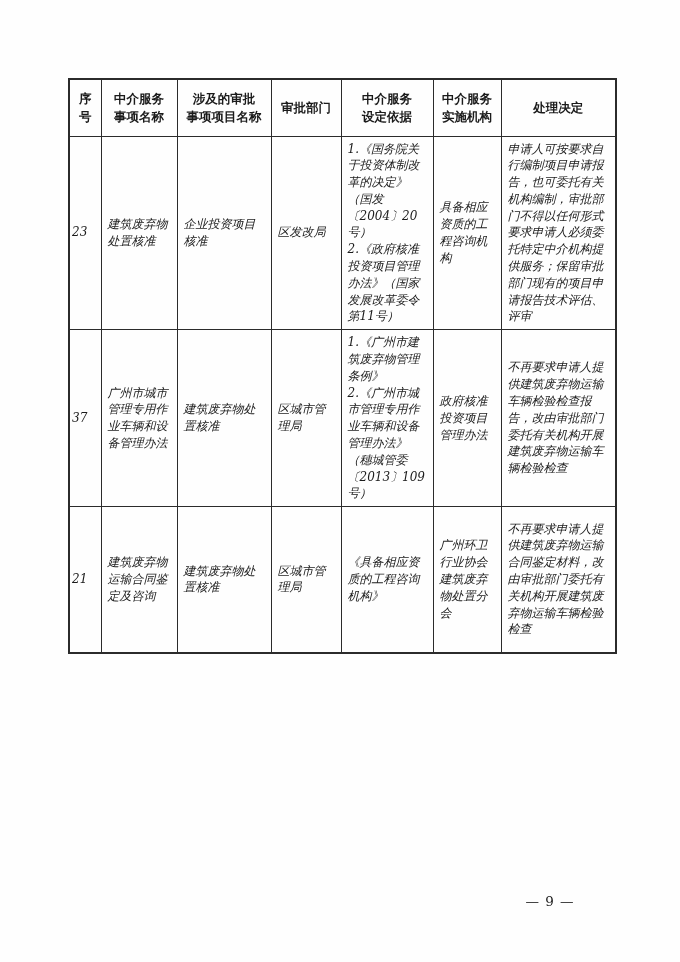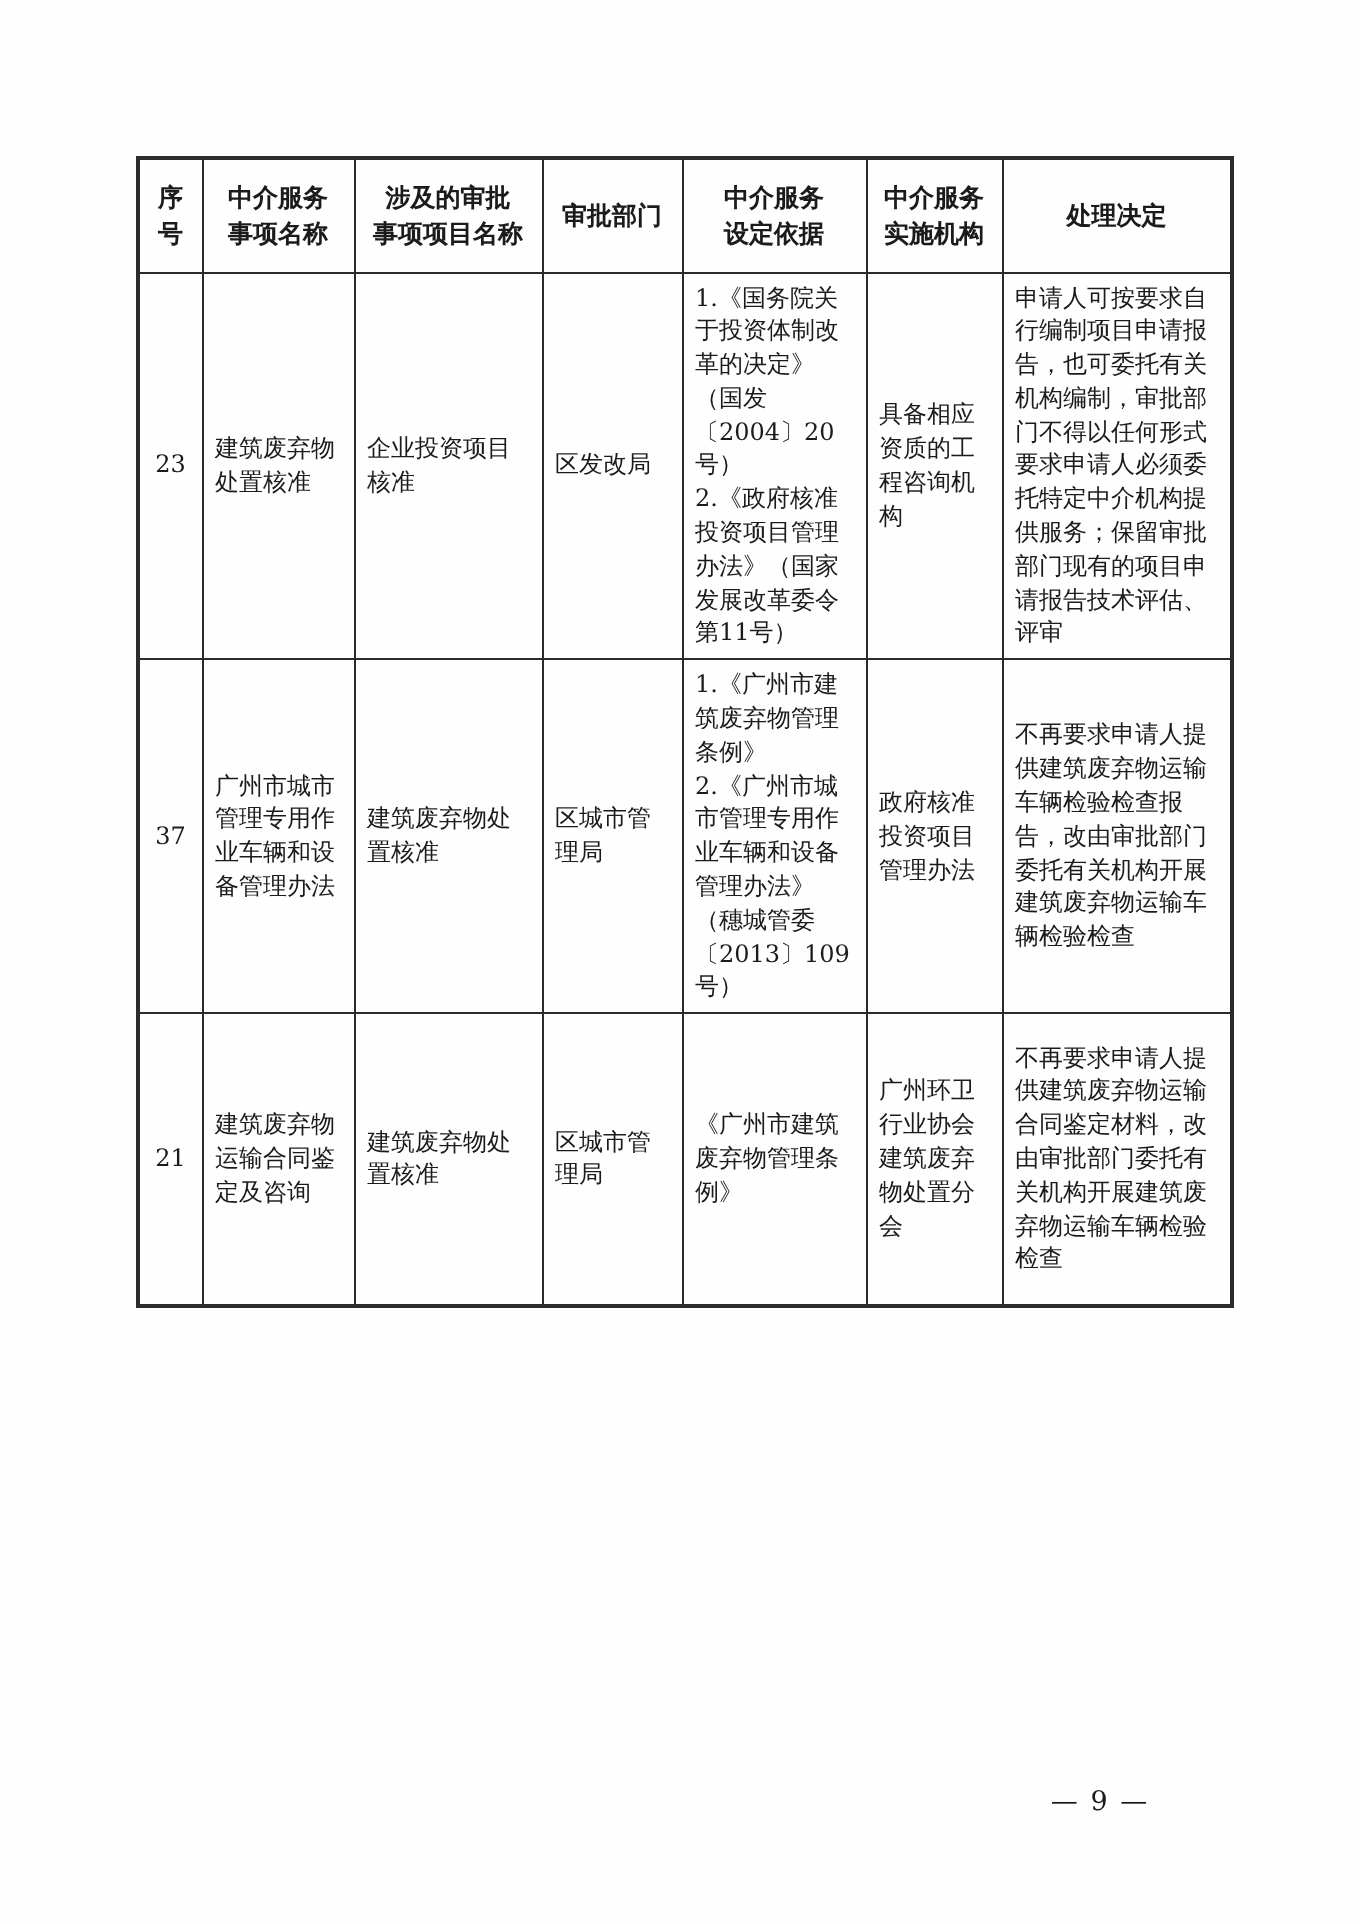--- a/index.html
+++ b/index.html
@@ -42,24 +42,25 @@
     font-weight: bold;
     text-align: center;
     padding: 4px 2px;
     font-size: 12.5px;
     line-height: 18px;
   }
 
   table.service-table td {
     text-align: left;
     padding: 4px 5px 4px 6px;
+    font-style: italic;
   }
 
   table.service-table td.center {
-    text-align: center;
+    text-align: left;
     padding: 4px 2px;
   }
 
   thead tr        { height: 57px; }
   tbody tr.row-23 { height: 187px; }
   tbody tr.row-24 { height: 162px; }
   tbody tr.row-25 { height: 146px; }
 
   col.c-seq      { width: 32px; }
   col.c-service  { width: 76px; }
@@ -131,21 +132,21 @@
         <td>1.《广州市建筑废弃物管理条例》
 2.《广州市城市管理专用作业车辆和设备管理办法》（穗城管委〔2013〕109号）</td>
         <td>政府核准投资项目管理办法</td>
         <td>不再要求申请人提供建筑废弃物运输车辆检验检查报告，改由审批部门委托有关机构开展建筑废弃物运输车辆检验检查</td>
       </tr>
       <tr class="row-25">
         <td class="center">21</td>
         <td>建筑废弃物运输合同鉴定及咨询</td>
         <td>建筑废弃物处置核准</td>
         <td>区城市管理局</td>
-        <td>《广州市建筑废弃物管理条例》</td>
+        <td>《具备相应资质的工程咨询机构》</td>
         <td>广州环卫行业协会建筑废弃物处置分会</td>
         <td>不再要求申请人提供建筑废弃物运输合同鉴定材料，改由审批部门委托有关机构开展建筑废弃物运输车辆检验检查</td>
       </tr>
     </tbody>
   </table>
 
   <div class="page-number">— 9 —</div>
 
 </div>
 

